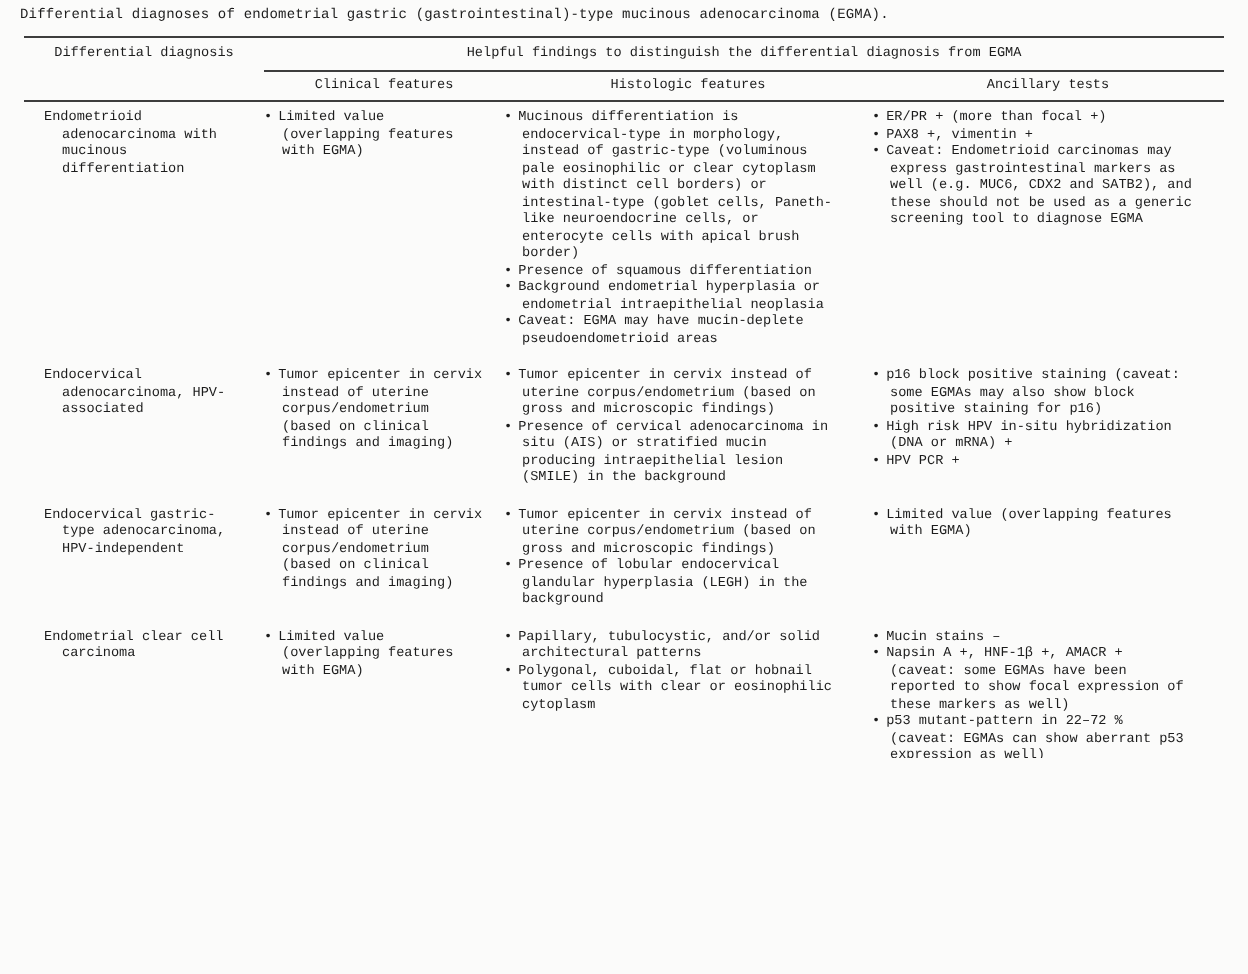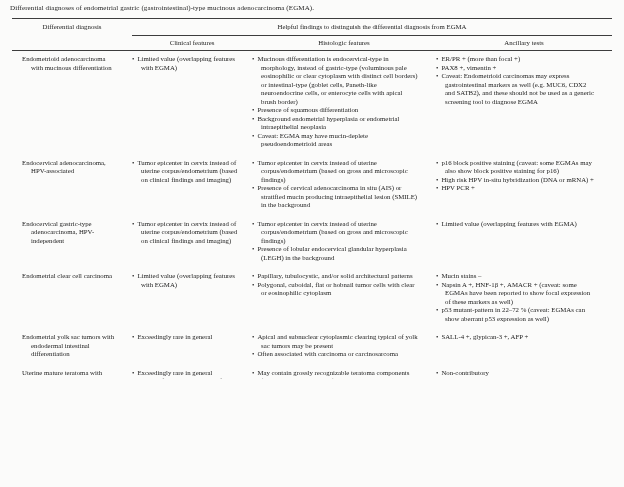--- a/index.html
+++ b/index.html
@@ -8,20 +8,21 @@
     background: #fbfbfa;
     font-family: "Liberation Serif", "DejaVu Serif", serif;
     color: #1c1c1c;
   }
   .page {
     position: relative;
     width: 624px;
     height: 379px;
     overflow: hidden;
     background: #fbfbfa;
+    font-family: Liberation Mono, monospace;
   }
   .caption {
     font-size: 7px;
     line-height: 9px;
     padding: 4px 10px 0 10px;
     letter-spacing: 0.1px;
   }
   table.dx {
     margin: 5px 0 0 12px;
     width: 600px;

